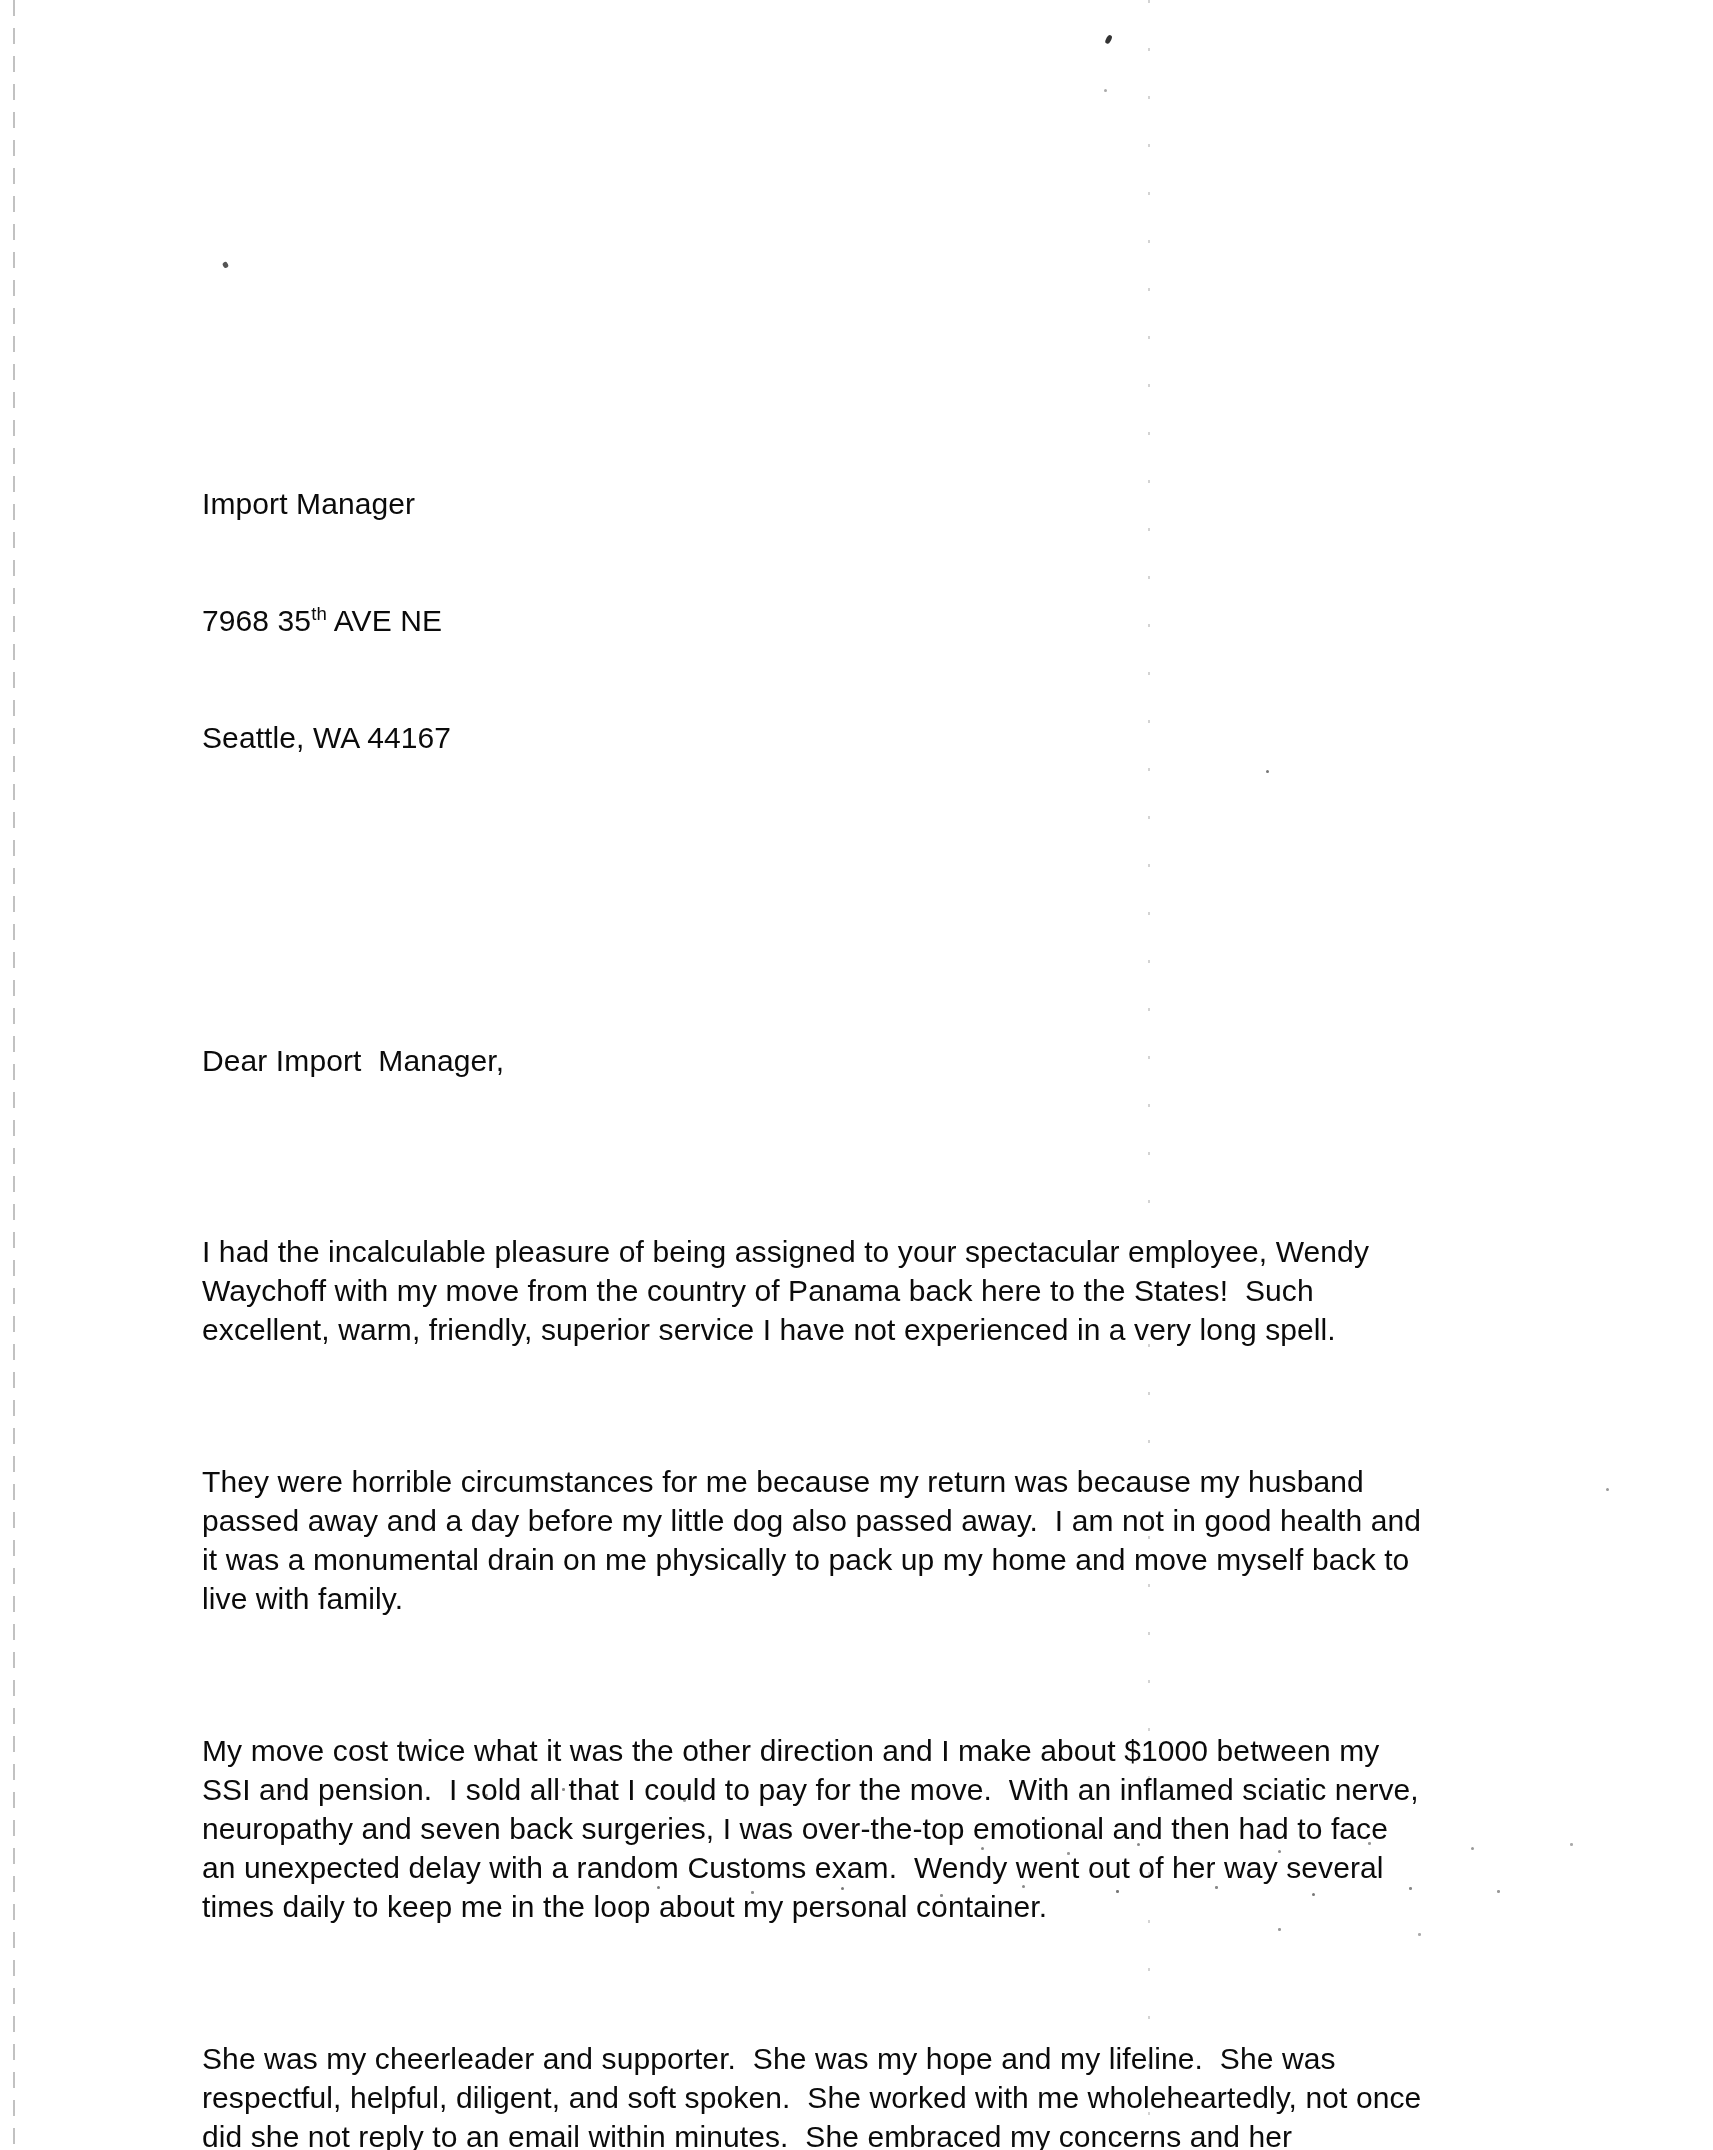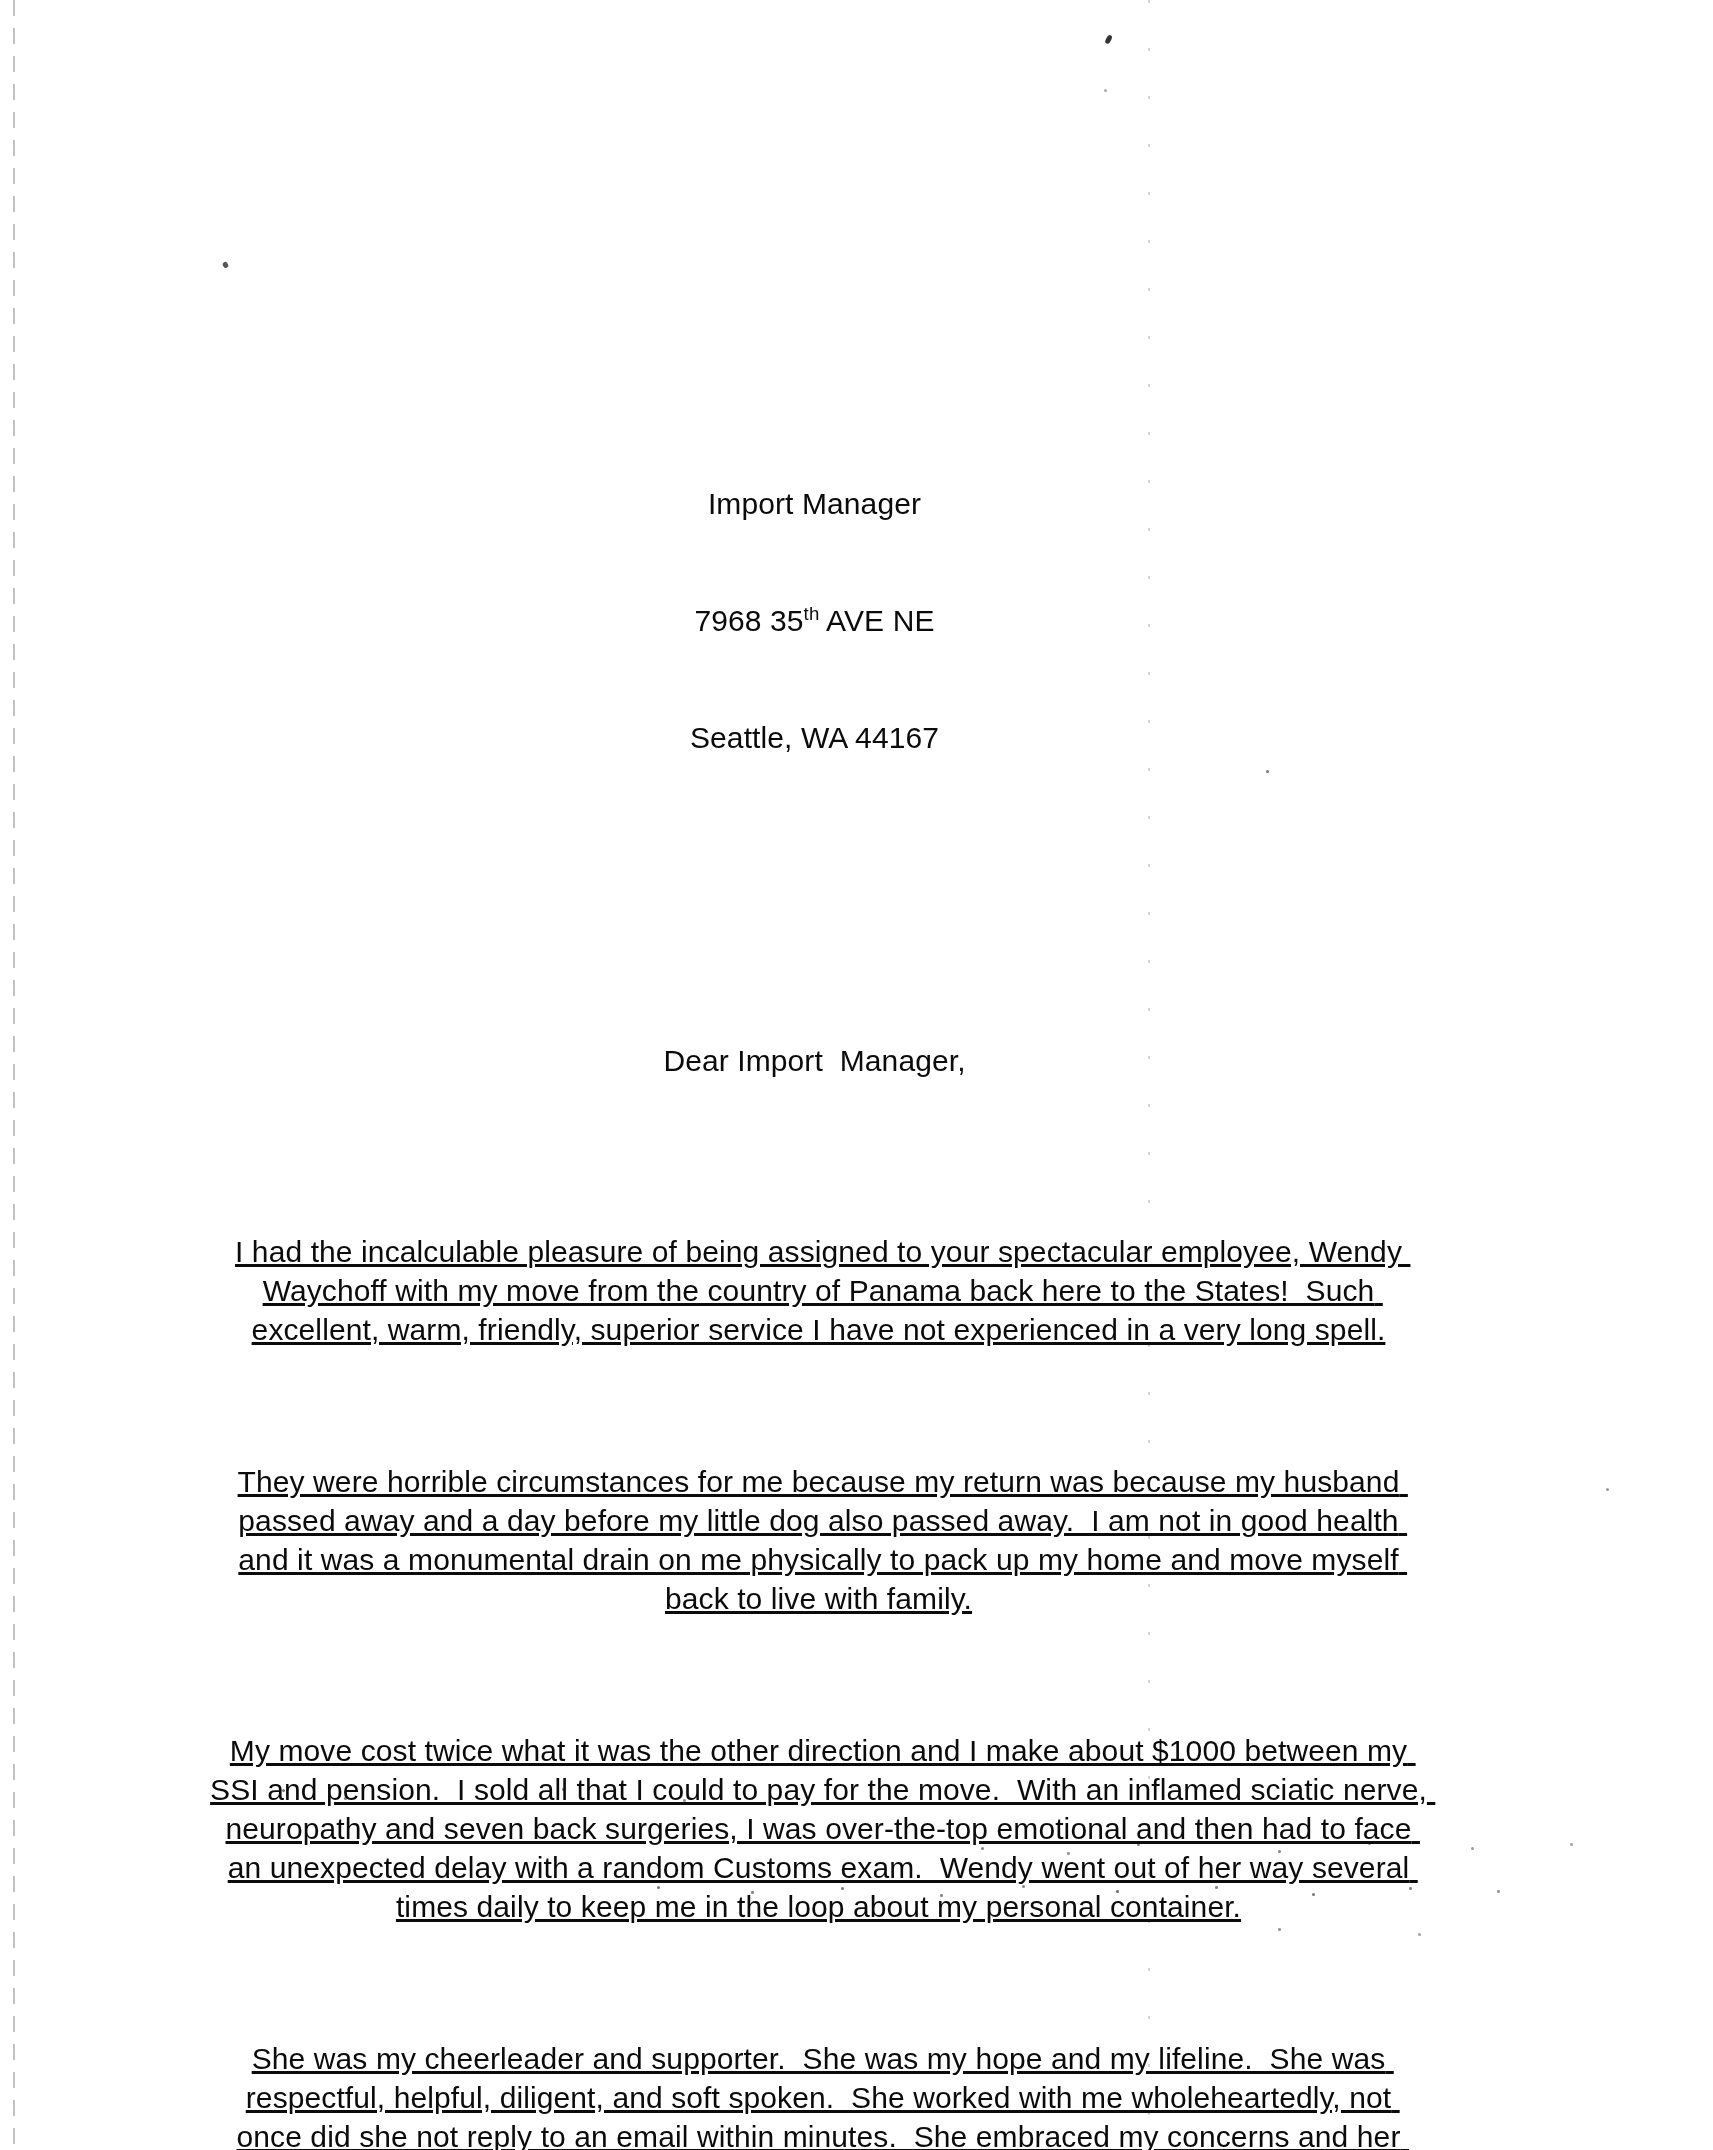--- a/index.html
+++ b/index.html
@@ -4,21 +4,20 @@
 <style>
   html, body { margin: 0; padding: 0; background: #e8e8e8; }
   .page {
     position: relative;
     width: 1714px;
     height: 2151px;
     background: #ffffff;
     font-family: "Liberation Sans", sans-serif;
     color: #0b0b0b;
     overflow: hidden;
-    text-align: center;
   }
   
   .edge-dash {
     position: absolute; left: 12.8px; top: 0;
     width: 2px; height: 2151px;
     background: repeating-linear-gradient(180deg, #8f8f8f 0 16px, transparent 16px 28px);
     opacity: 0.55;
   }
   .dot-line {
     position: absolute; left: 1148px; top: 0;
@@ -35,21 +34,21 @@
     top: 289px;
     width: 1225px;
     font-size: 30px;
     line-height: 39px;
     letter-spacing: 0.1px;
     white-space: pre-wrap;
   }
   .address-line { display: block; }
   .sup { vertical-align: super; font-size: 62%; line-height: 0; }
   .salutation { margin-top: 89px; }
-  .body-paragraph { margin: 35px 0 0 8px; text-decoration: underline; }
+  .body-paragraph { margin: 35px 0 0 0; }
 </style>
 </head>
 <body>
 
 <div class="page">
 
   <div class="edge-dash"></div>
   <div class="dot-line"></div>
 
   <div class="speck" style="left:1106px;top:35px;width:5.4px;height:9.4px;background:#333;transform:rotate(28deg);border-radius:40%;"></div>

